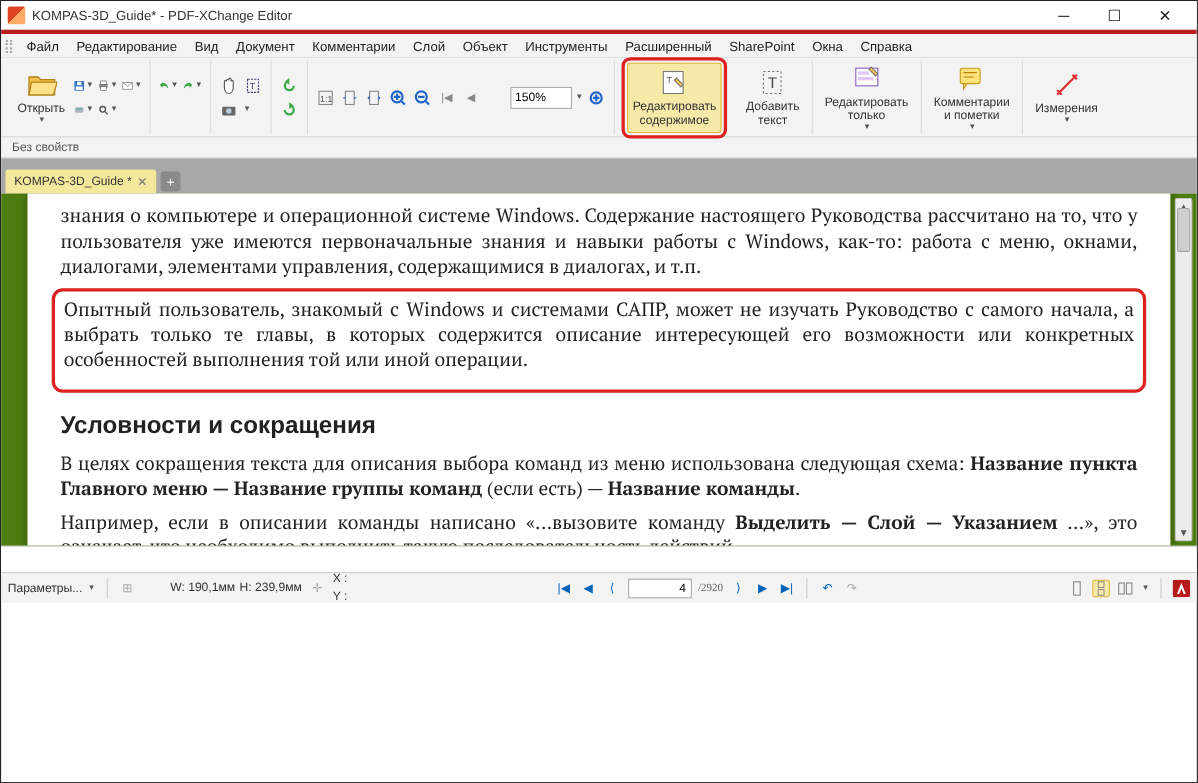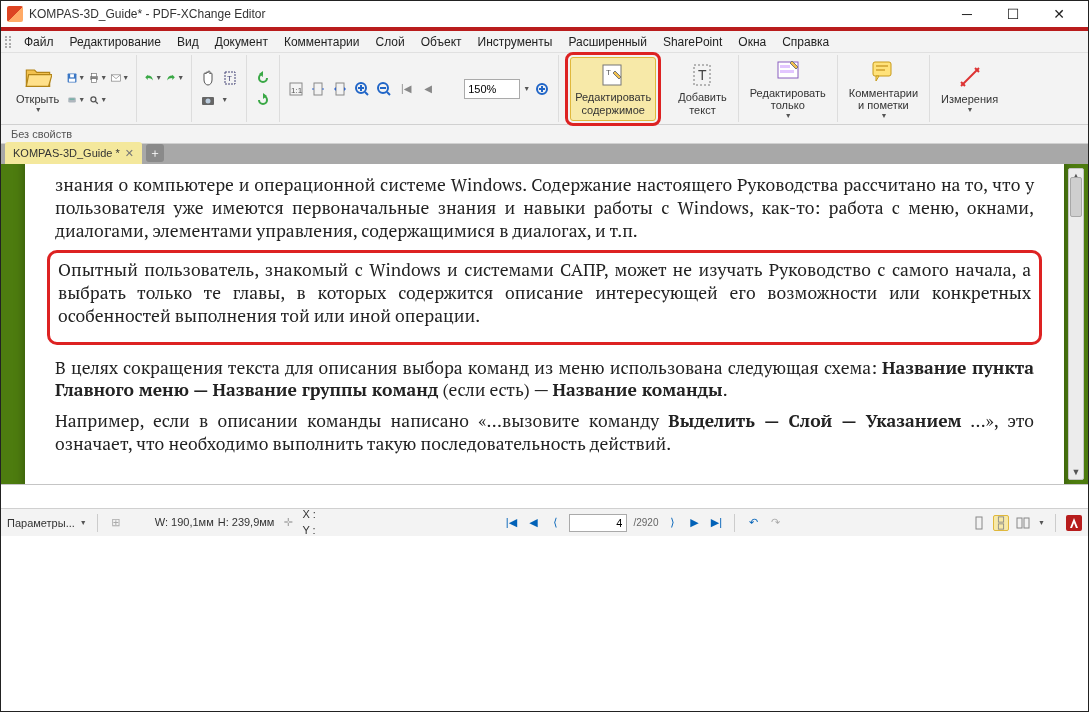--- a/index.html
+++ b/index.html
@@ -78,21 +78,21 @@
   .tb-icon-small { width:20px;height:20px; border:1px solid transparent; border-radius:2px; display:flex;align-items:center;justify-content:center;}
   .drop-caret{font-size:7px; color:#555;margin-left:1px;}
   .zoom-input{width:56px;height:20px;font-size:11px;padding:0 3px;border:1px solid #aaa;margin-left:24px;}
 
   .ico svg{width:100%;height:100%;}
 
   
   .nobar{padding:3px 10px;background:#f3f3f3;color:#555;font-size:11px;border-bottom:1px solid #d0d0d0;}
 
   
-  .tabbar{display:flex;align-items:flex-end;height:20px;background:#a8a8a8;padding-left:4px;gap:4px;}
+  .tabbar{display:flex;align-items:flex-end;height:32px;background:#a8a8a8;padding-left:4px;gap:4px;}
   .doctab{display:flex;align-items:center;gap:5px;background:#f4e89c;color:#333;height:22px;padding:0 8px;border-radius:3px 3px 0 0;font-size:11px;}
   .doctab .tab-close{font-size:11px;color:#777;}
   .tabbar .plus{width:18px;height:18px;display:flex;align-items:center;justify-content:center;color:#fff;background:#8a8a8a;border-radius:3px;margin-bottom:2px;}
 
   
   .viewport{
     position:relative;
     background:#4d7c0f;
     height: 320px;
     padding: 0 2px;
@@ -421,20 +421,21 @@
   </div>
   <div class="plus">＋</div>
 </div>
 
 <div class="viewport">
   <div class="page">
     <p>знания о компьютере и операционной системе Windows. Содержание настоящего Руководства рассчитано на то, что у пользователя уже имеются первоначальные знания и навыки работы с Windows, как-то: работа с меню, окнами, диалогами, элементами управления, содержащимися в диалогах, и т.п.</p>
     <div class="red-box">
       <p>Опытный пользователь, знакомый с Windows и системами САПР, может не изучать Руководство с самого начала, а выбрать только те главы, в которых содержится описание интересующей его возможности или конкретных особенностей выполнения той или иной операции.</p>
     </div>
+    <h3>Условности и сокращения</h3>
     <p>
       <span>В целях сокращения текста для описания выбора команд из меню использована следующая схема: </span>
       <b>Название пункта Главного меню — Название группы команд</b>
       <span> (если есть) — </span>
       <b>Название команды</b>.
     </p>
     <p>
       <span>Например, если в описании команды написано «...вызовите команду </span>
       <b>Выделить — Слой — Указанием</b>
       <span>...», это означает, что необходимо выполнить такую последовательность действий.</span>
@@ -465,21 +466,21 @@
     <span>X :</span>
     <span>Y :</span>
   </div>
 
   <div style="flex:1"></div>
 
   <div class="nav-ico">|◀</div>
   <div class="nav-ico">◀</div>
   <div class="nav-ico">⟨</div>
   <input class="page-input" value="4" style="">
-  <span style="font-size:10px;color:#666;">/2920</span>
+  <span style="font-size:10px;color:#666;font-family:Liberation Serif, serif;">/2920</span>
   <div class="nav-ico">⟩</div>
   <div class="nav-ico">▶</div>
   <div class="nav-ico">▶|</div>
   <div class="sep"></div>
   <div class="nav-ico">↶</div>
   <div class="nav-ico dim">↷</div>
 
   <div style="flex:1"></div>
 
   <div class="nav-ico">

